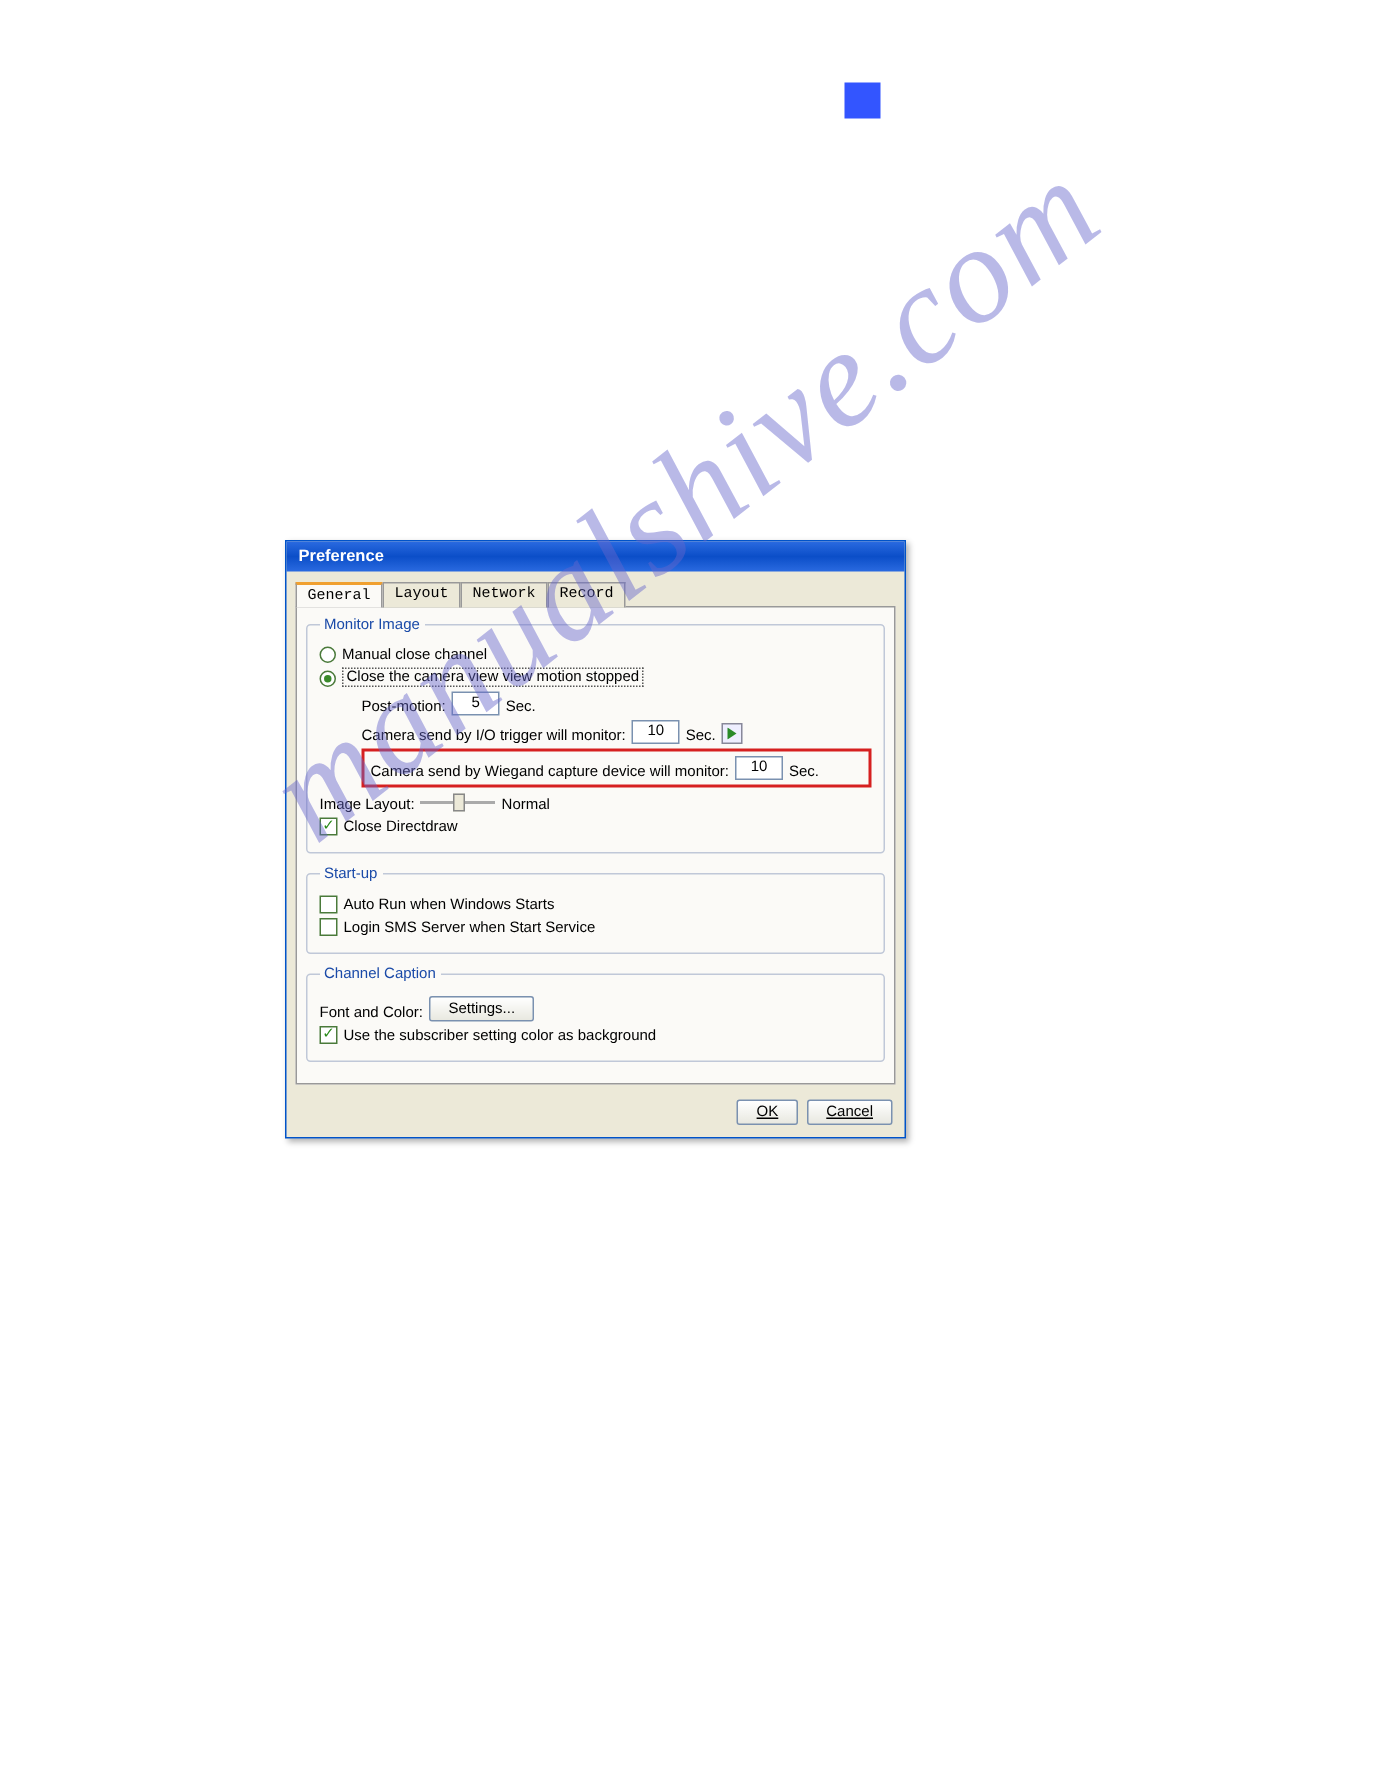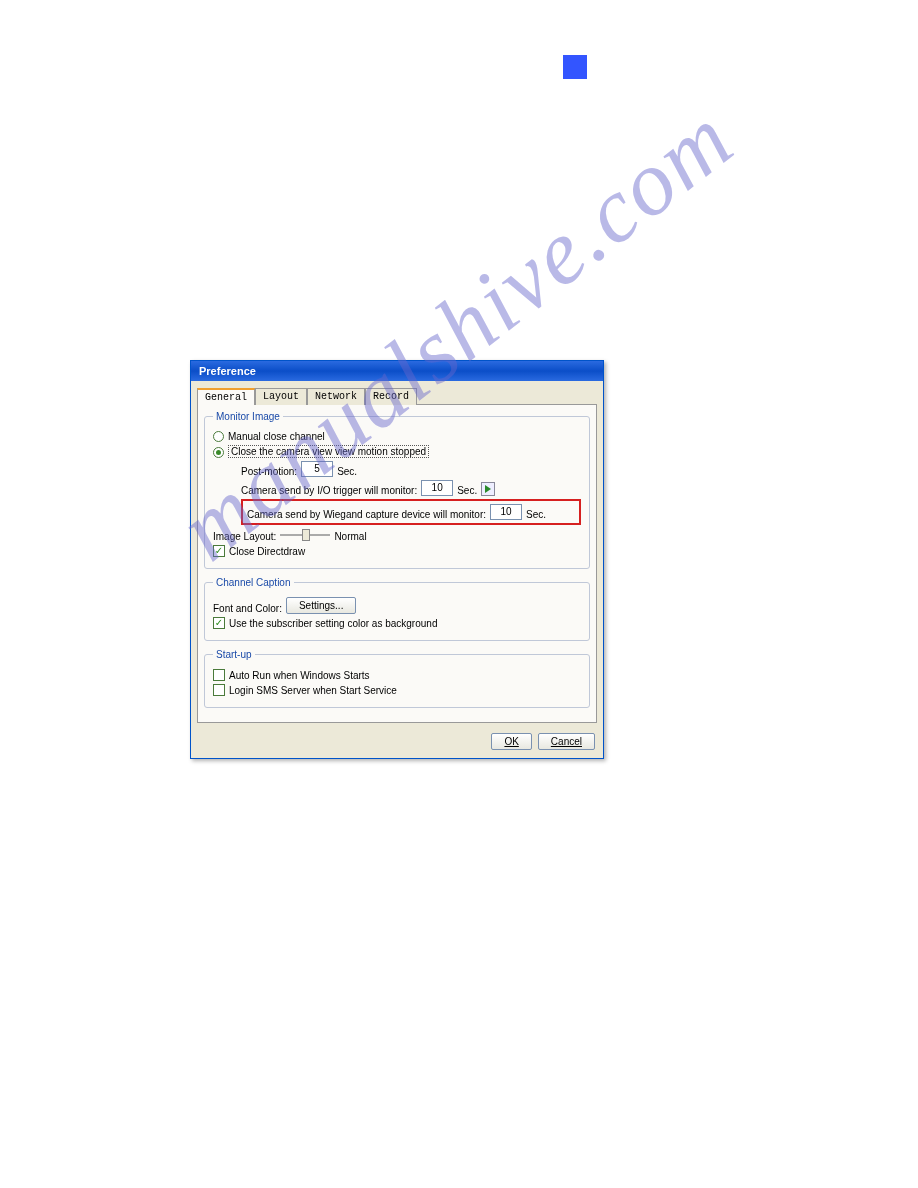--- a/index.html
+++ b/index.html
@@ -239,40 +239,40 @@
         <span>Normal</span>
       </div>
 
       <div class="row">
         <span class="checkbox checked"></span>
         <span>Close Directdraw</span>
       </div>
     </fieldset>
 
     <fieldset>
+      <legend>Start-up</legend>
+      <div class="row">
+        <span class="checkbox"></span>
+        <span>Auto Run when Windows Starts</span>
+      </div>
+      <div class="row">
+        <span class="checkbox"></span>
+        <span>Login SMS Server when Start Service</span>
+      </div>
+    </fieldset>
+
+    <fieldset>
       <legend>Channel Caption</legend>
       <div class="row">
         <span>Font and Color:</span>
         <span class="btn">Settings...</span>
       </div>
       <div class="row">
         <span class="checkbox checked"></span>
         <span>Use the subscriber setting color as background</span>
-      </div>
-    </fieldset>
-
-    <fieldset>
-      <legend>Start-up</legend>
-      <div class="row">
-        <span class="checkbox"></span>
-        <span>Auto Run when Windows Starts</span>
-      </div>
-      <div class="row">
-        <span class="checkbox"></span>
-        <span>Login SMS Server when Start Service</span>
       </div>
     </fieldset>
 
   </div>
 
   <div class="dialog-buttons">
     <span class="btn">OK</span>
     <span class="btn">Cancel</span>
   </div>
 </div>

